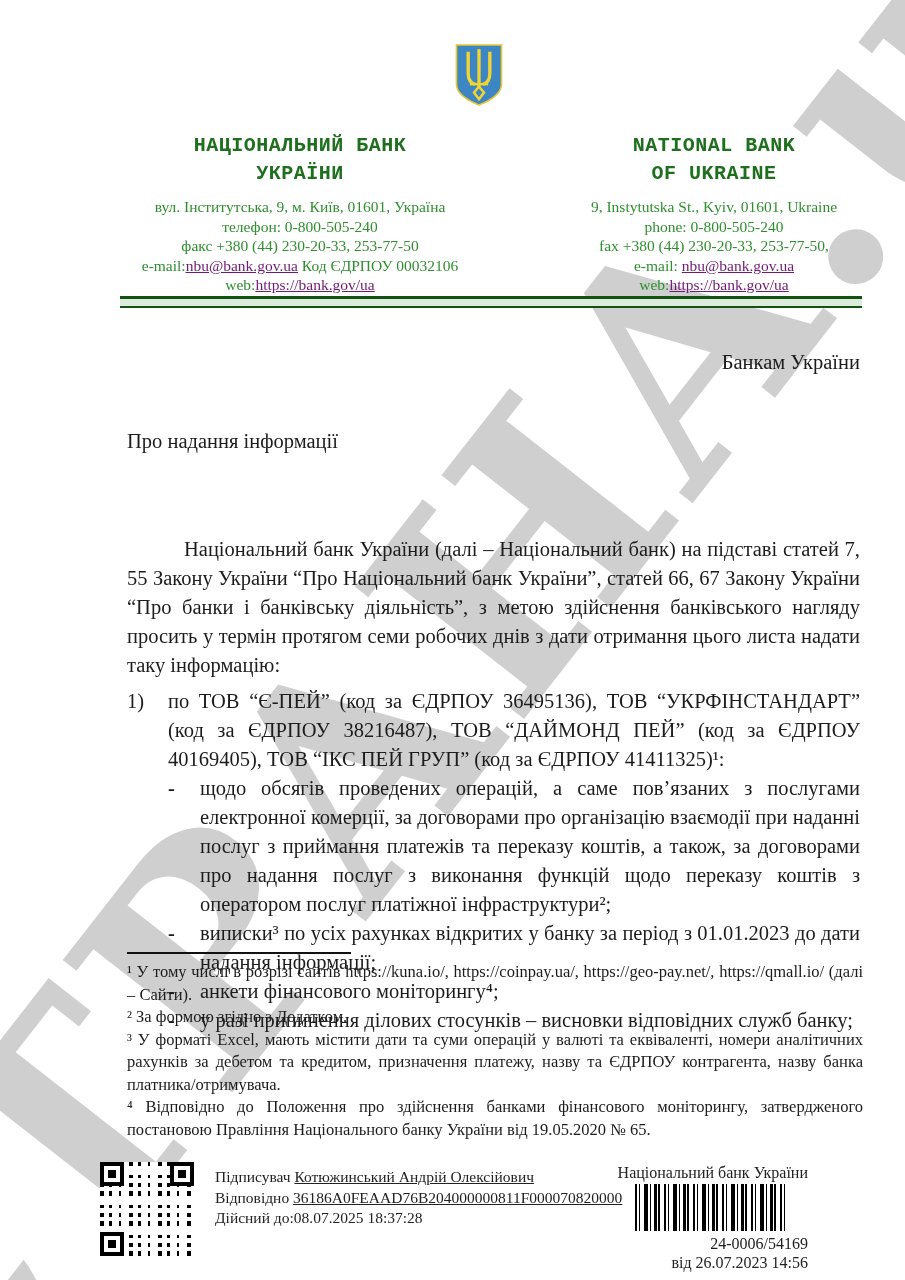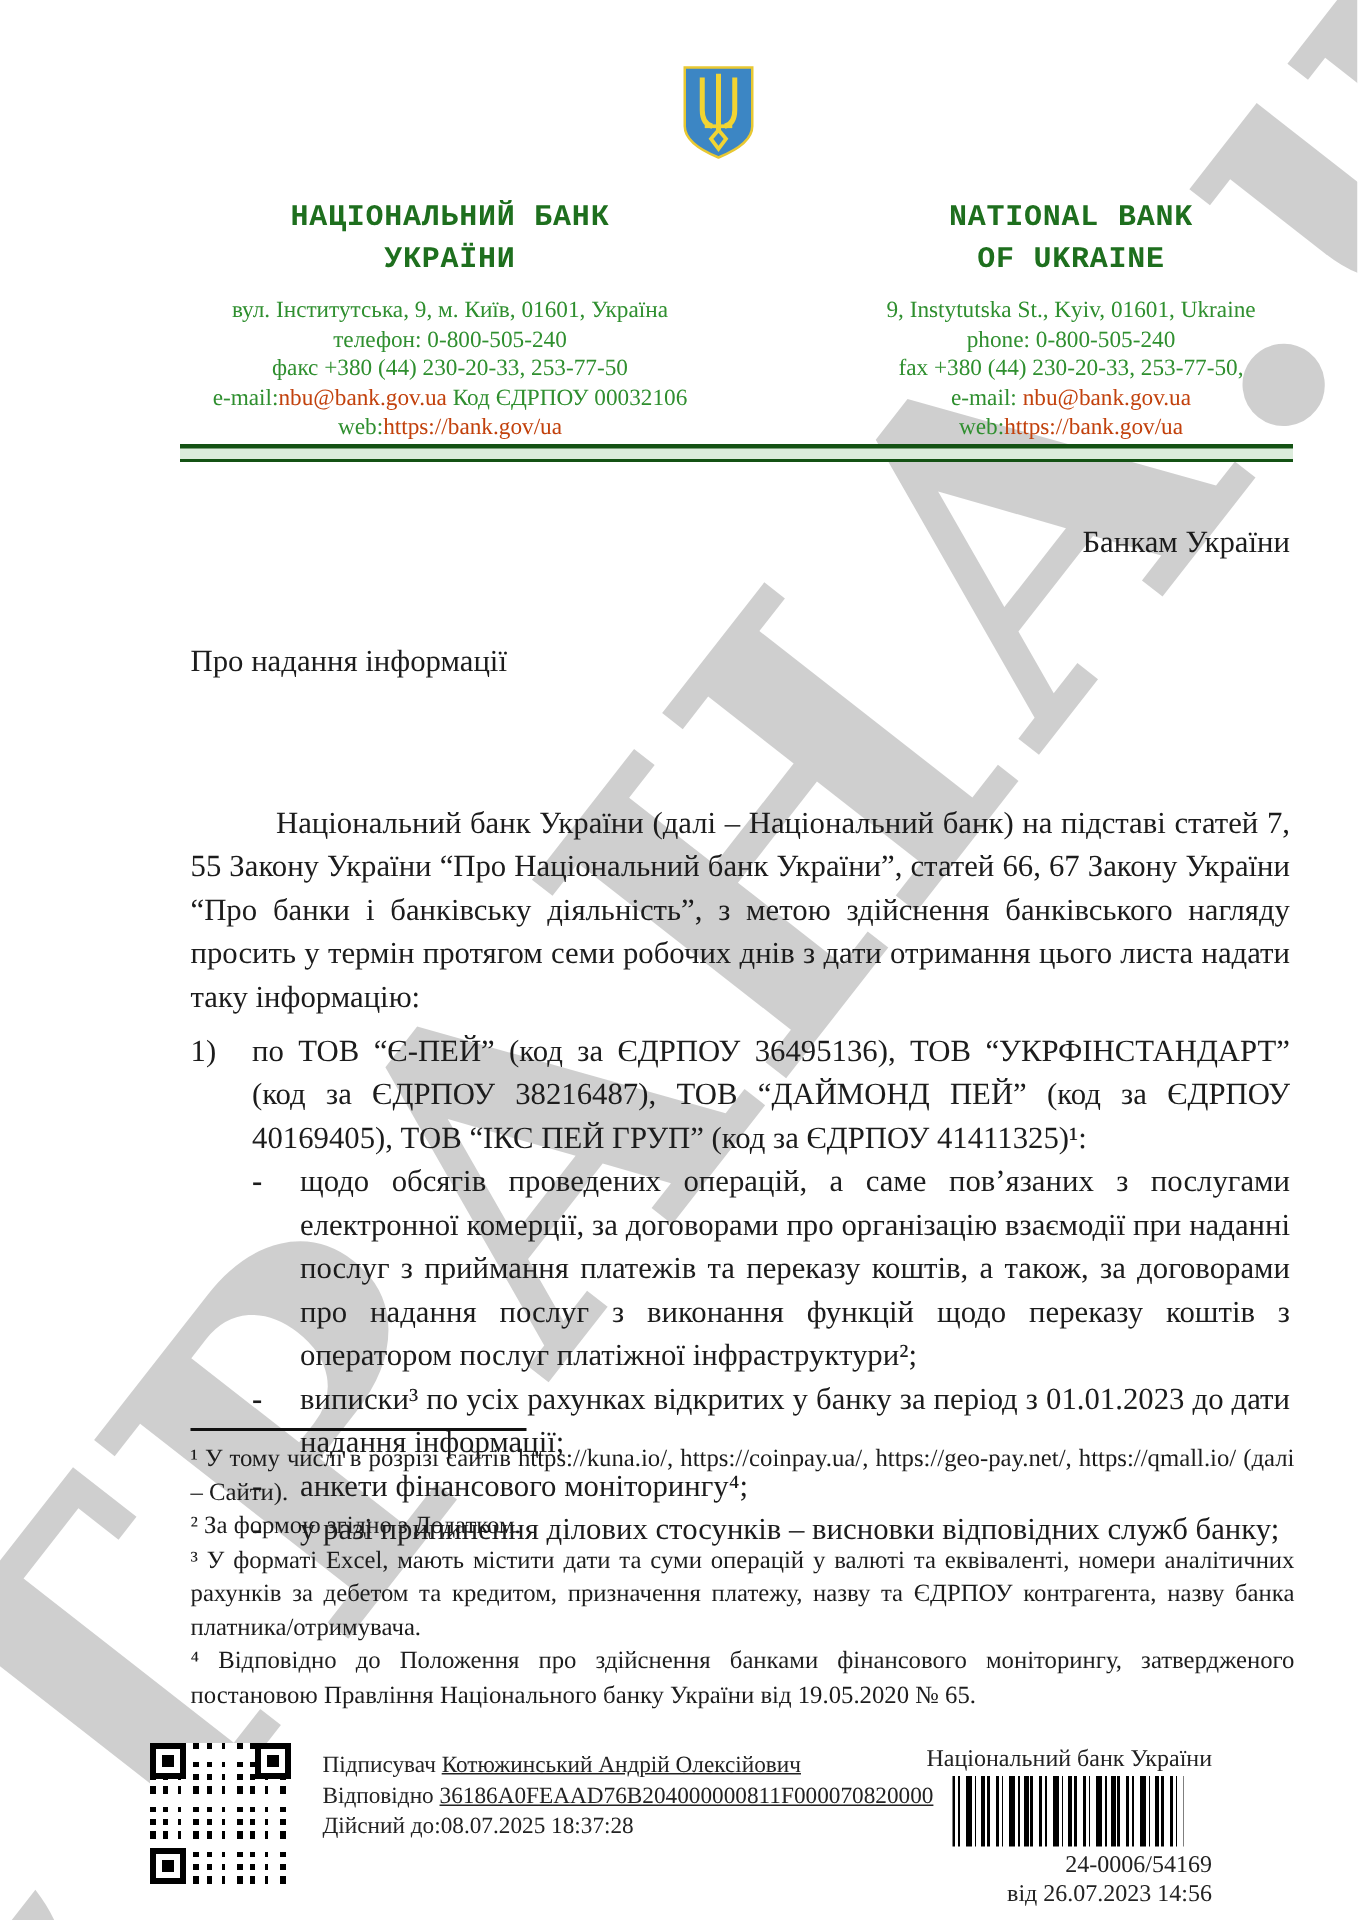--- a/index.html
+++ b/index.html
@@ -28,21 +28,21 @@
   .abs { position: absolute; z-index: 2; }
   .emblem { left: 454px; top: 42px; width: 50px; height: 66px; }
   .hcol { top: 132px; text-align: center; }
   .hleft  { left: 118px; width: 364px; }
   .hright { left: 556px; width: 316px; }
   .htitle {
     font-weight: bold; font-size: 20px; line-height: 28px;
     color: #1e6f1e; letter-spacing: 0.5px; font-family: Liberation Mono, monospace;
   }
   .hcontact { margin-top: 9px; font-size: 15.5px; line-height: 19.5px; color: #2f8f2f; }
-  .lnk { color: #c2410c; text-align: right; }
+  .lnk { text-decoration: underline; color: #701a75; text-align: right; }
   .divider {
     left: 120px; top: 296px; width: 742px; height: 7px;
     border-top: 3px solid #145214;
     border-bottom: 2px solid #145214;
     background: #dcecdc;
   }
   
   .addressee { left: 460px; top: 351px; width: 400px; text-align: right; font-size: 20.5px; }
   .subject   { left: 127px; top: 430px; font-size: 20.5px; }
   .body      { left: 127px; top: 489px; width: 733px; font-size: 20.5px; line-height: 29px; margin-top: 46px; }

